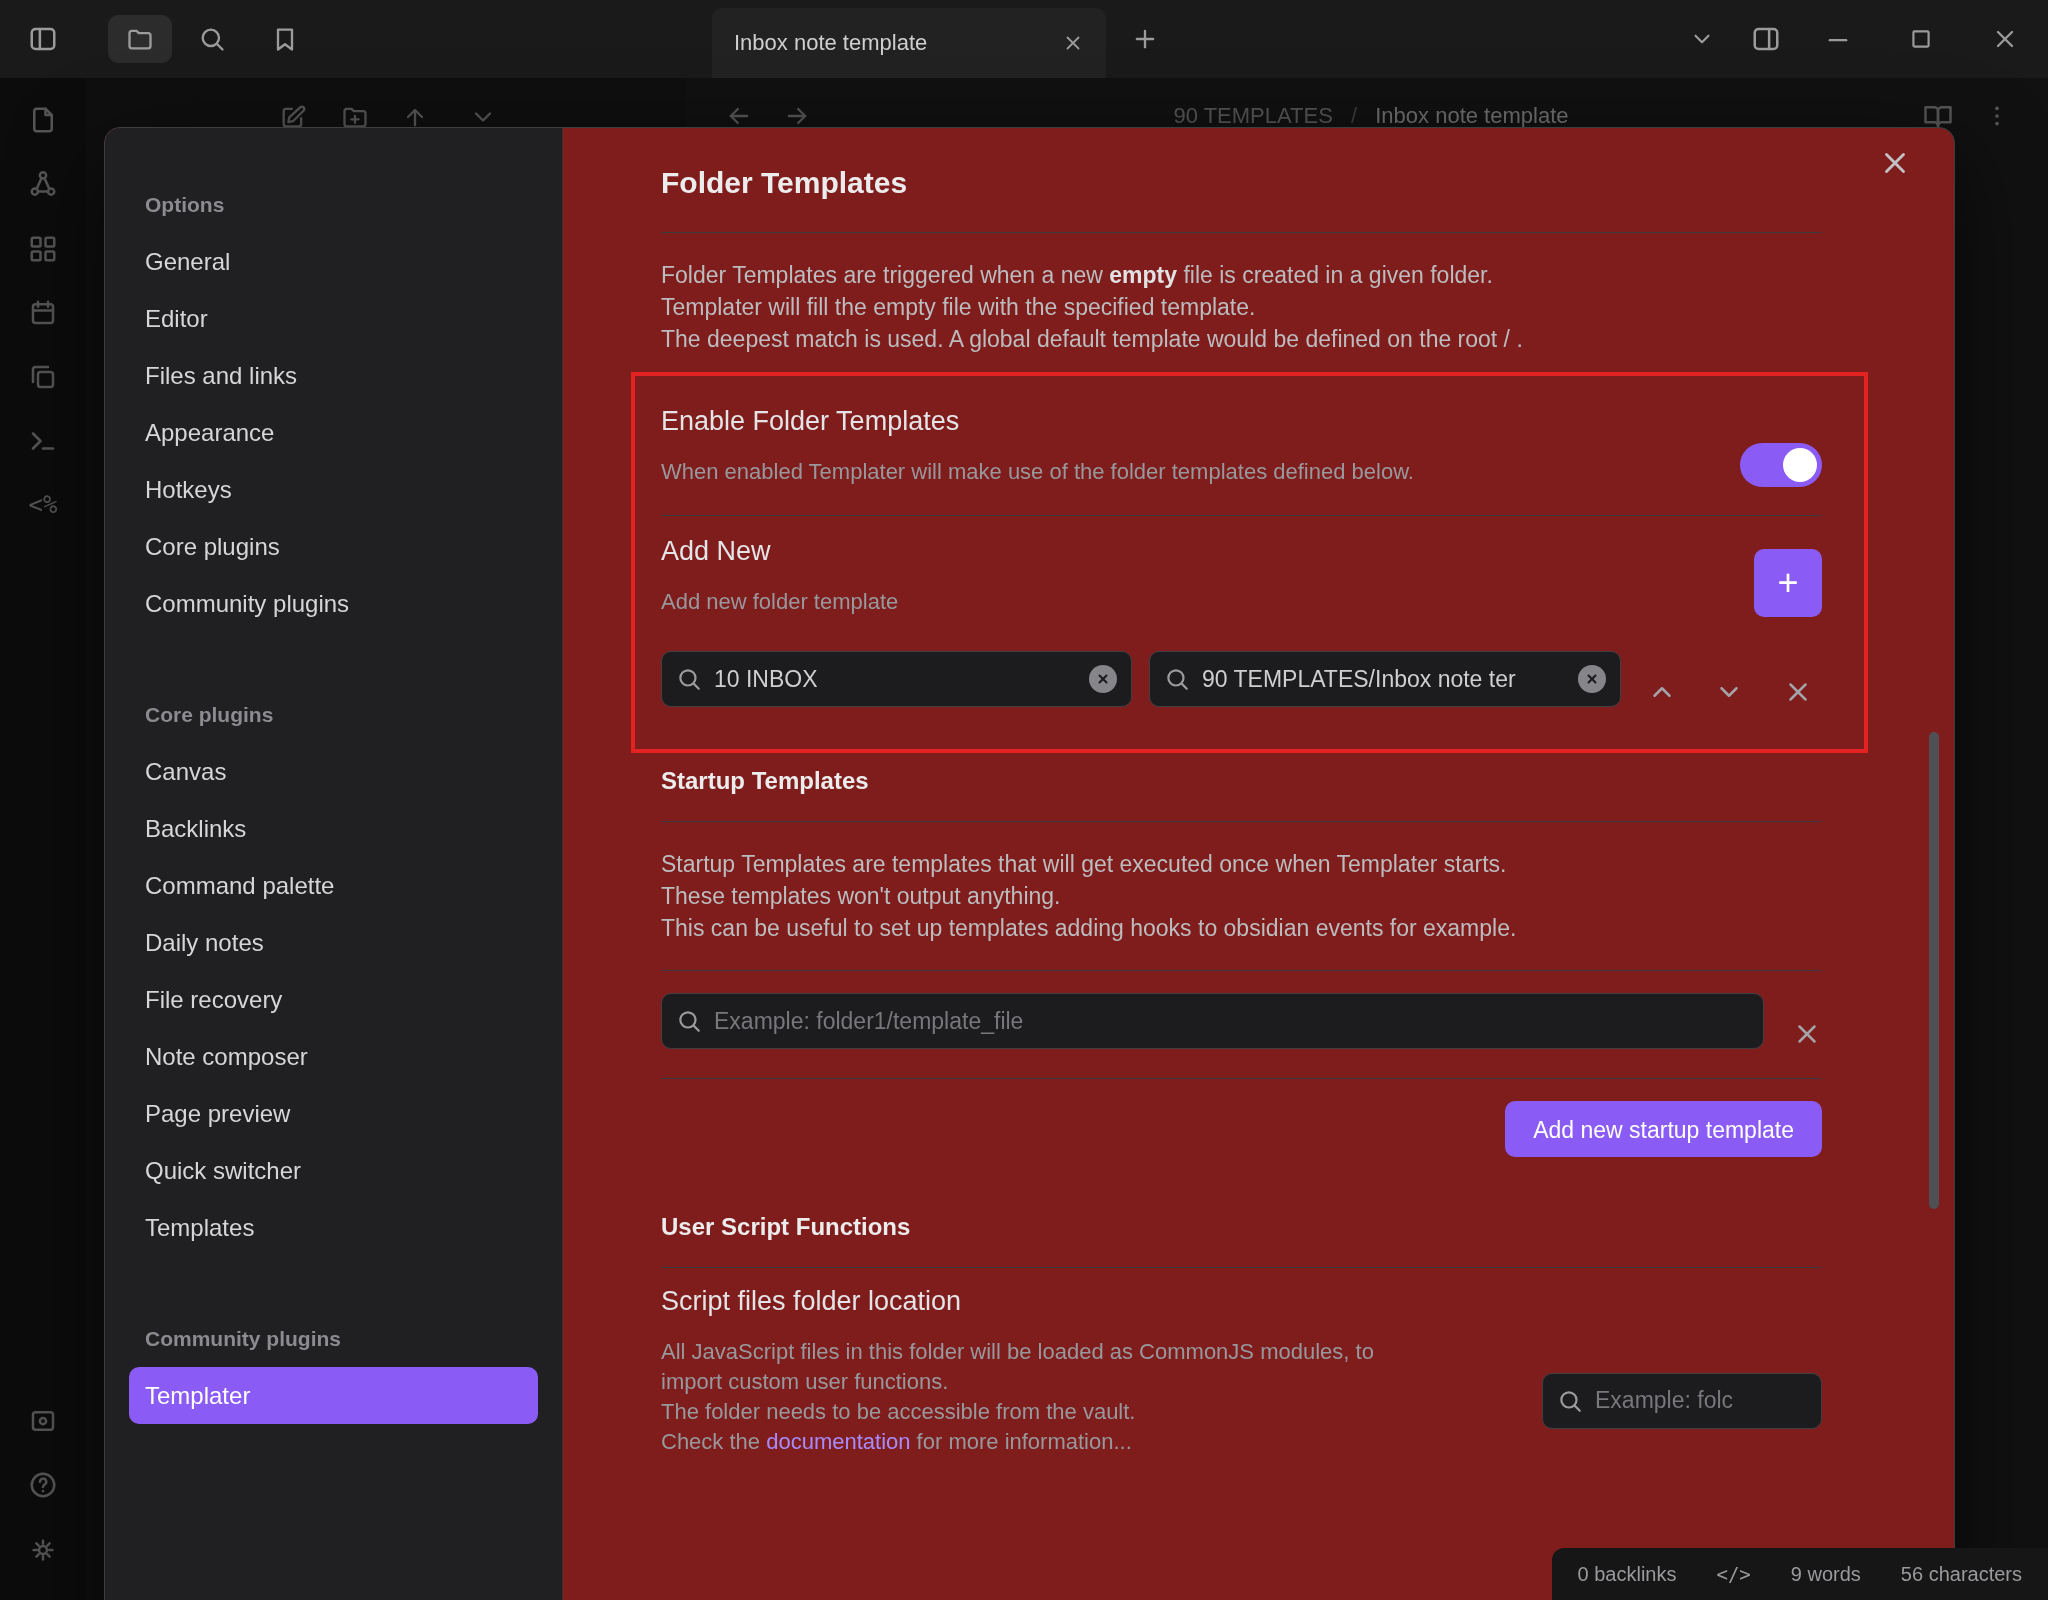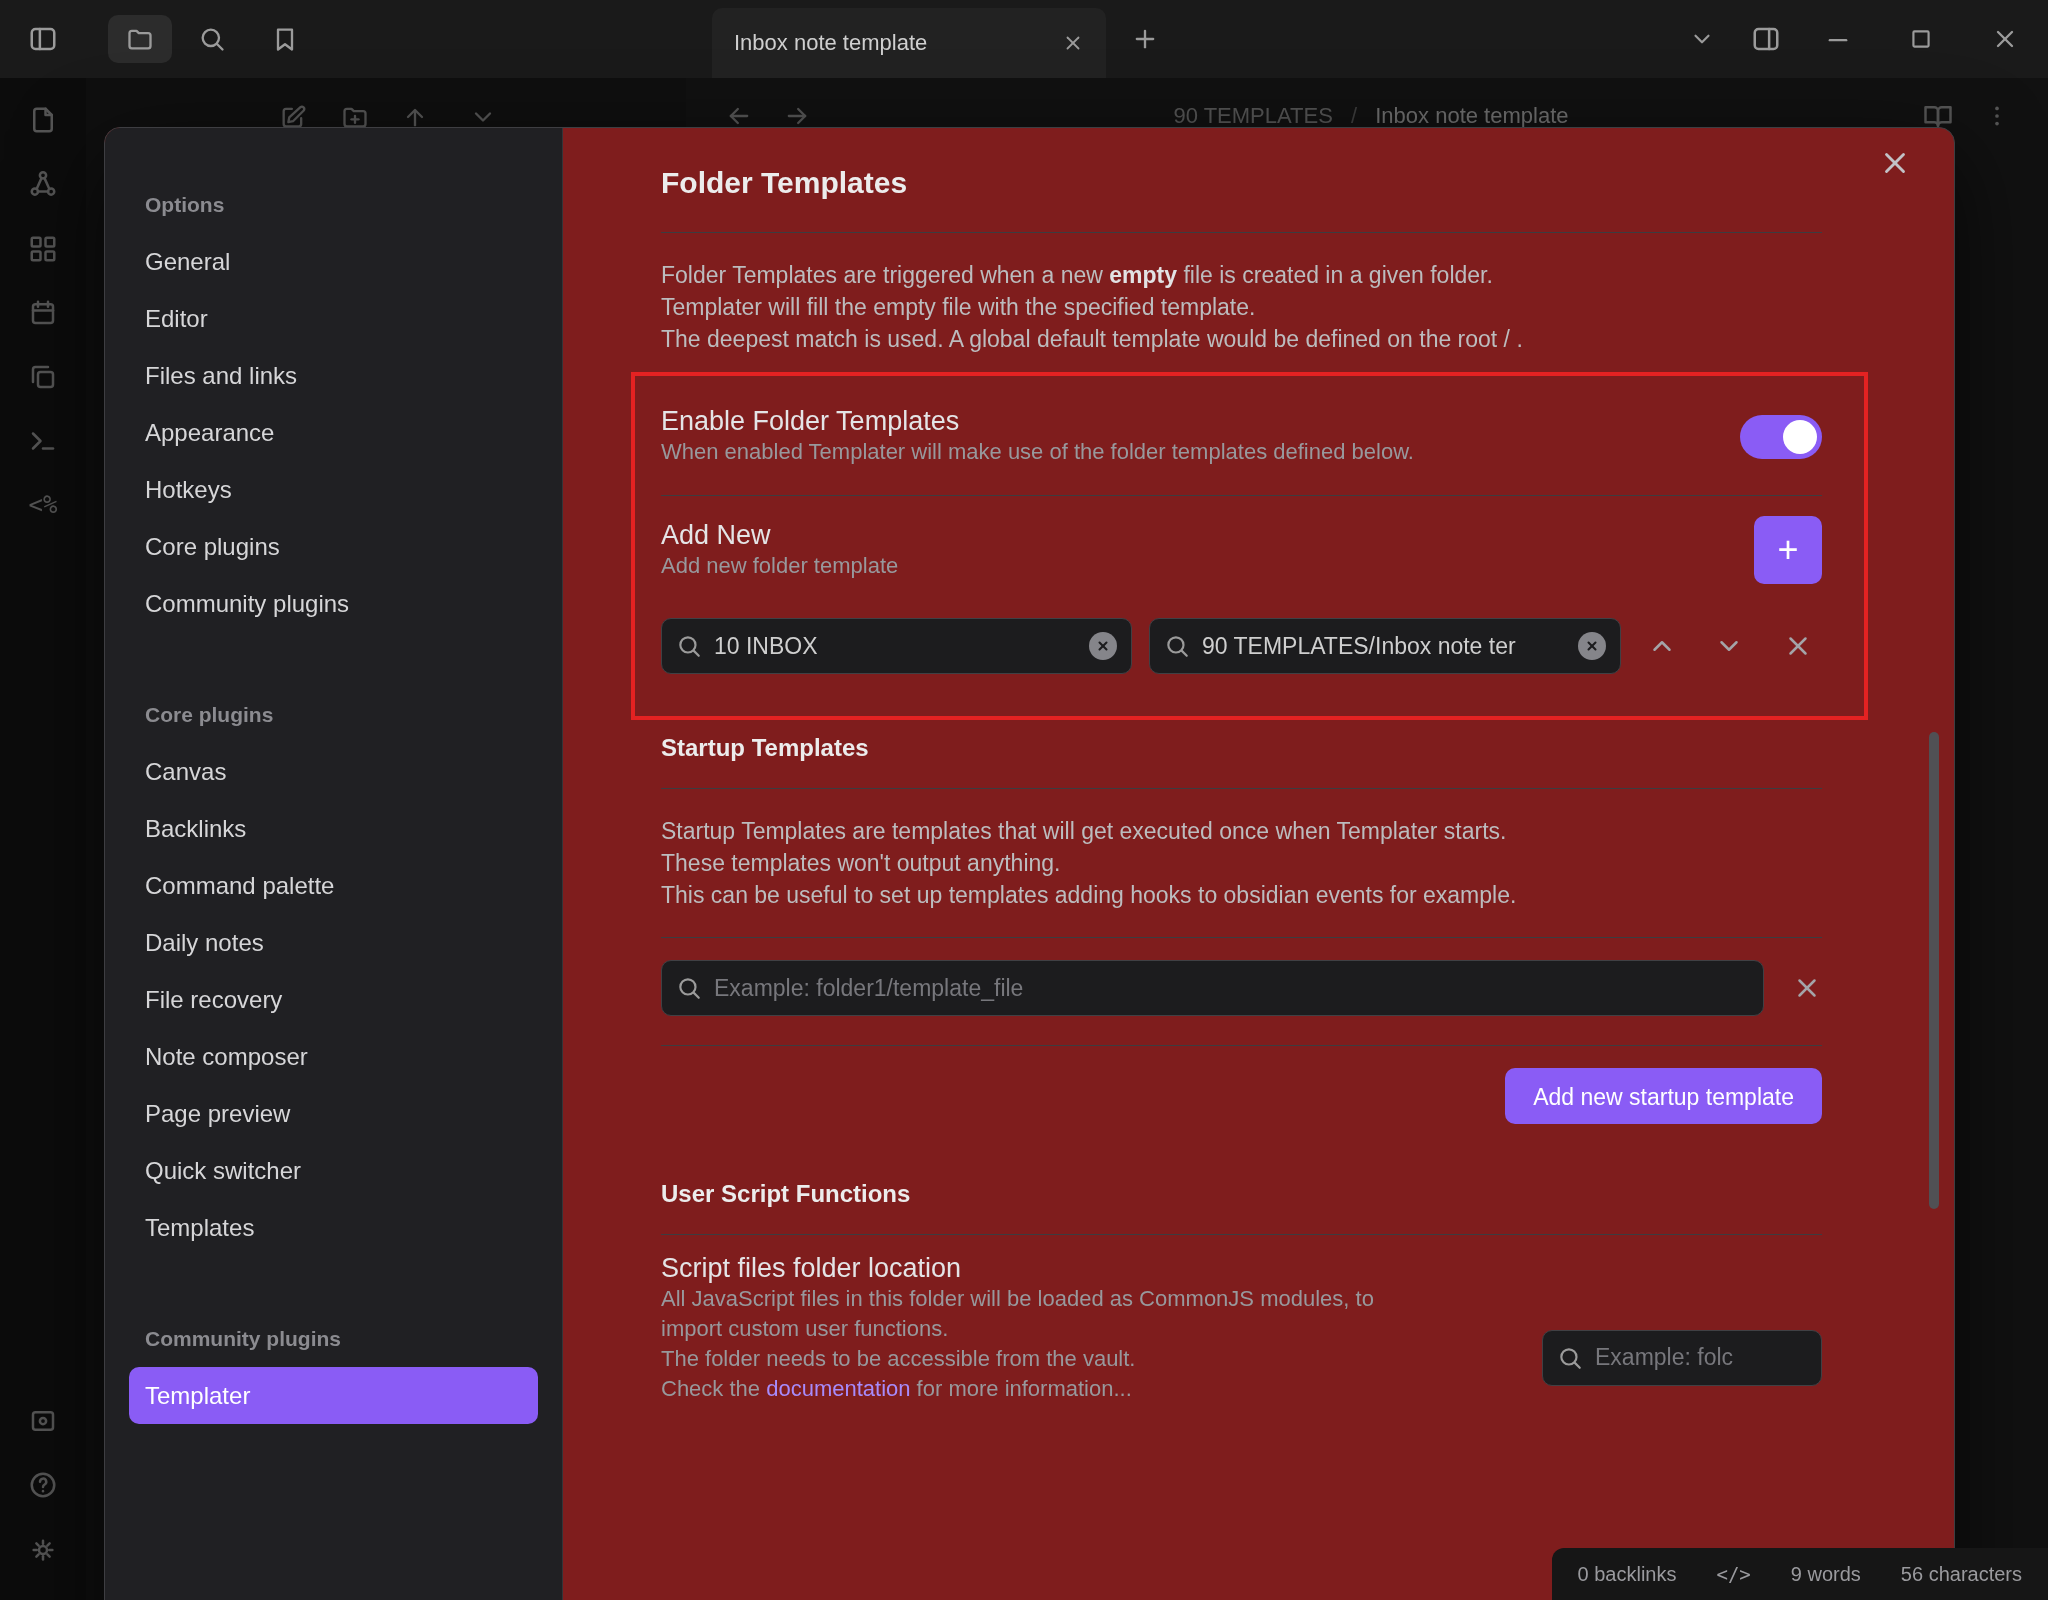--- a/index.html
+++ b/index.html
@@ -1,19 +1,19 @@
 <!DOCTYPE html>
 <html style="--accent: #8a5cf5; --red: #e42222;"><head>
 <meta charset="utf-8">
 <style>
   *{margin:0;padding:0;box-sizing:border-box}
   html,body{width:2048px;height:1600px;overflow:hidden}
   body{position:relative;background:#1a1a1a;font-family:"Liberation Sans","DejaVu Sans",sans-serif;color:#d8d8d8}
   svg{stroke:currentColor;fill:none;stroke-width:2;stroke-linecap:round;stroke-linejoin:round;display:block}
-  .flex{display:flex;align-items:center}
+  .flex{display:flex;align-items:flex-end}
   .icon{color:#9b9b9b;display:flex;align-items:center;justify-content:center}
   .filled svg{fill:currentColor;stroke:none}
 
   
   .titlebar{position:absolute;inset:0 0 auto 0;height:78px;background:#1a1a1a;z-index:3}
   .tb-btn{position:absolute;top:24px;width:30px;height:30px}
   .folder-chip{position:absolute;left:108px;top:15px;width:64px;height:48px;background:#2c2c2c;border-radius:10px;display:flex;align-items:center;justify-content:center;color:#b9b9b9}
   .tab{position:absolute;left:712px;top:8px;width:394px;height:70px;background:#222222;border-radius:10px 10px 0 0;display:flex;align-items:center;padding:0 22px;gap:14px}
   .tab-title{font-size:22px;color:#cfcfcf;flex:1;white-space:nowrap;overflow:hidden}
 
@@ -35,21 +35,21 @@
   .smenu .head{height:57px;display:flex;align-items:center;padding:0 16px;font-size:21px;font-weight:700;color:#8b8b90}
   .smenu .item{height:57px;display:flex;align-items:center;padding:0 16px;font-size:24px;color:#d6d6d8;border-radius:10px;cursor:default;white-space:nowrap}
   .smenu .gap{height:54px}
   .smenu .item.sel{background:var(--accent,#8a5cf5);color:#fff}
   .scontent{position:absolute;left:458px;top:0;right:0;bottom:0;padding:38px 132px 0 98px;overflow:hidden}
   h1.title{font-size:30px;font-weight:700;color:#ececec}
   h2.sect{font-size:24px;font-weight:700;color:#ececec}
   .hr{border-top:1px solid #3c3c40}
   .para{font-size:23px;line-height:32px;color:#bcbcbe}
   .setting-name{font-size:27px;color:#e4e4e6}
-  .setting-desc{font-size:22px;line-height:30px;color:#98989c;margin-top:0}
+  .setting-desc{font-size:22px;line-height:30px;color:#98989c;margin-top:20px}
   .inputbox{height:56px;background:#1c1c1e;border:1px solid #404044;border-radius:10px;display:flex;align-items:center;padding:0 14px;gap:12px;flex:0 0 auto}
   .inputbox input{background:transparent;border:none;outline:none;color:#cfcfcf;font-size:23px;font-family:inherit;flex:1;min-width:0}
   .inputbox input::placeholder{color:#77777c}
   .clear{width:28px;height:28px;border-radius:50%;background:#85858a;color:#1c1c1e;display:flex;align-items:center;justify-content:center;flex:0 0 auto}
   .accentbtn{background:var(--accent,#8a5cf5);color:#fff;border:none;border-radius:10px;font-family:inherit;cursor:default}
   .redbox{border:4px solid var(--red,#e42222);margin:17px -46px 0 -30px;padding:0 42px 42px 26px}
   .toggle{width:82px;height:44px;border-radius:22px;background:var(--accent,#8a5cf5);position:relative;flex:0 0 auto}
   .toggle .knob{position:absolute;right:5px;top:5px;width:34px;height:34px;border-radius:50%;background:#fff}
   .ctl{color:#a4a4a8}
   .link{color:#a78bfa}

